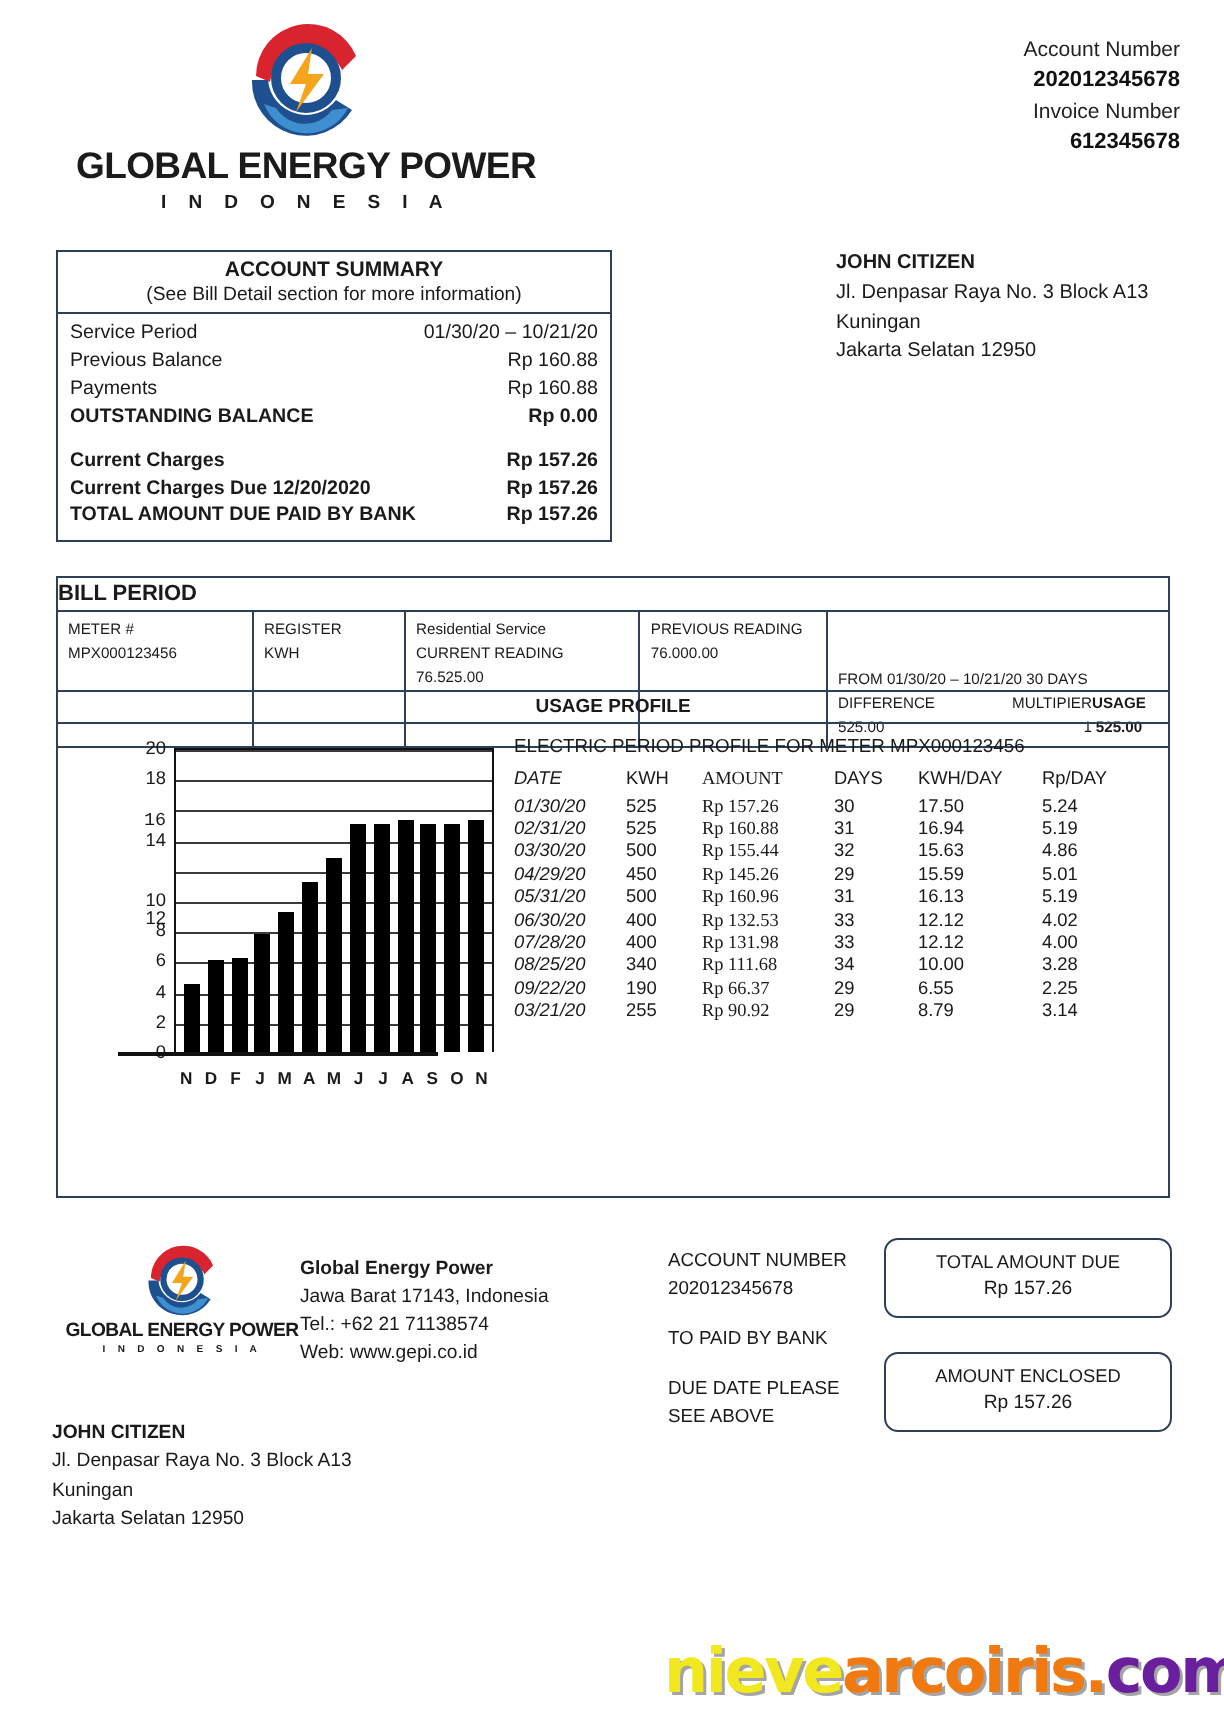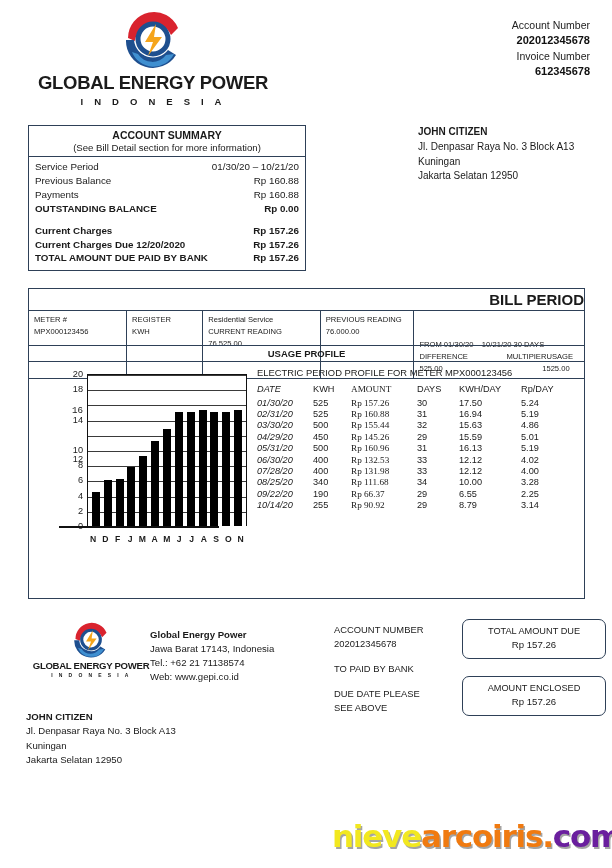--- a/index.html
+++ b/index.html
@@ -33,28 +33,28 @@
   .srow.b { font-weight:bold; }
   .srow .amt { text-align:right; white-space:nowrap; }
   .spacer { height:8px; }
 
   
   .addr-top { position:absolute; left:418px; top:125px; font-size:10px; line-height:1.48; }
   .addr-top .nm { font-weight:bold; font-size:10px; }
 
   
   .billperiod { position:absolute; left:28px; top:288px; width:557px; border:1.2px solid #2e4057; }
-  .bp-hd { text-align:right; font-size:15px; font-weight:bold; padding:2px 0; border-bottom:1.2px solid #2e4057; }
+  .bp-hd { text-align:left; font-size:11px; font-weight:bold; padding:2px 0; border-bottom:1.2px solid #2e4057; }
   .bp-row { display:flex; }
   .bp-cell { padding:3px 5px 4px; font-size:7.6px; line-height:1.55; border-right:1px solid #2e4057; }
   .bp-cell:last-child { border-right:none;margin-top:25px; }
   .c1 { width:110px; } .c2 { width:85px; } .c3 { width:132px; } .c4 { width:105px; } .c5 { flex:1; }
   .bp-sub { display:flex; }
   .bp-sub span { white-space:nowrap; }
-  .sA { width:62px; } .sB { width:65px; text-align:right; } .sC { flex:1; text-align:left; padding-right:6px;}
+  .sA { width:62px; } .sB { width:65px; text-align:right; } .sC { flex:1; text-align:center; padding-right:6px;font-weight:bold;}
 
   
   .usage { position:absolute; left:28px; top:345px; width:557px; height:254px; border:1.2px solid #2e4057; }
   .up-hd { text-align:center; font-size:9.5px; font-weight:bold; padding:2px 0; border-bottom:1.2px solid #2e4057; }
   .up-title { position:absolute; left:228px; top:21px; font-size:9.4px; }
 
   
   .chart { position:absolute; left:30px; top:28px; width:196px; height:195px; }
   .yaxis { position:absolute; left:0; top:0; width:24px; height:152px; }
   .ytick { position:absolute; right:0; font-size:9.2px; text-align:right; transform:translateY(-50%); width:24px; }
@@ -81,21 +81,21 @@
   .foot-name { font-size:9.6px; font-weight:bold; letter-spacing:-0.3px; margin-top:2px; }
   .foot-sub { font-size:5px; font-weight:bold; letter-spacing:2.4px; margin-top:1px; }
 
   .foot-info { position:absolute; left:150px; top:628px; font-size:9.6px; line-height:1.46; }
   .foot-info .b { font-weight:bold; }
 
   .pay-left { position:absolute; left:334px; top:623px; font-size:9.4px; line-height:1.5; }
   .pay-left .grp { margin-bottom:11px; }
 
   .paybox { position:absolute; width:144px; height:40px; border:1px solid #2e4057; border-radius:7px;
-            text-align:center; padding-top:6px;margin-left:20px; }
+            text-align:center; padding-top:6px; }
   .paybox .t { font-size:9.2px; } .paybox .v { font-size:9.6px; margin-top:3px; }
   #box-total { left:442px; top:619px; }
   #box-encl  { left:442px; top:676px; }
 
   .addr-bot { position:absolute; left:26px; top:710px; font-size:9.6px; line-height:1.5; }
   .addr-bot .nm { font-weight:bold; }
 
   
   .watermark { position:absolute; left:332px; top:818px; font-size:31px; font-weight:bold;
                letter-spacing:-1.2px; font-family:"DejaVu Sans", sans-serif;
@@ -357,21 +357,21 @@
             </tr>
             <tr>
               <td class="u0">09/22/20</td>
               <td class="u1">190</td>
               <td class="u2">Rp 66.37</td>
               <td class="u3">29</td>
               <td class="u4">6.55</td>
               <td class="u5">2.25</td>
             </tr>
             <tr>
-              <td class="u0">10/14/20</td>
+              <td class="u0">03/21/20</td>
               <td class="u1">255</td>
               <td class="u2">Rp 90.92</td>
               <td class="u3">29</td>
               <td class="u4">8.79</td>
               <td class="u5">3.14</td>
             </tr>
           </tbody>
       </table>
     </div>
   </div>

